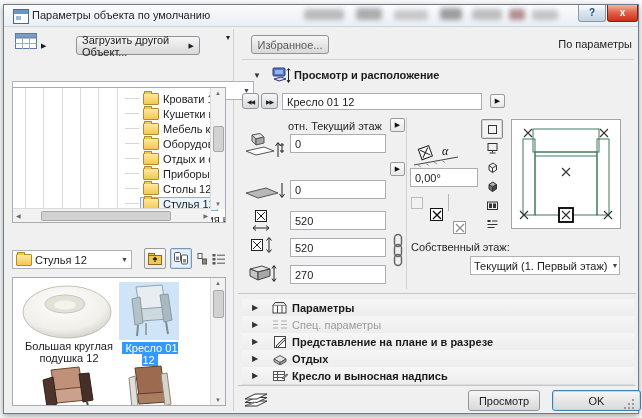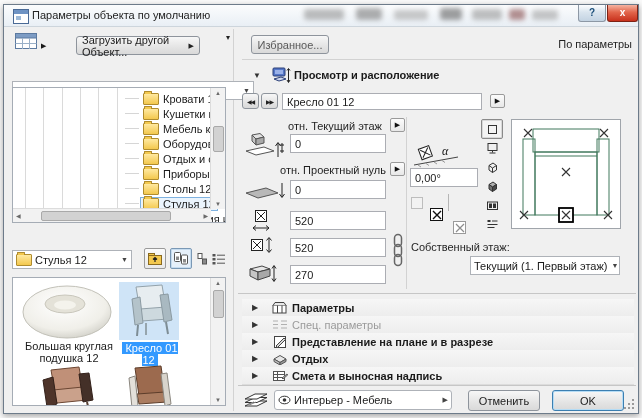--- a/index.html
+++ b/index.html
@@ -321,21 +321,20 @@
       <path d="M12 6 L20 4 L20 10 L12 12 Z" fill="#a8a8a8" stroke="#555"></path>
       <path d="M2 18 L20 14 L30 18 L12 22 Z" fill="#fff" stroke="#555"></path>
       <path d="M34 24 L34 10 M31.5 13 L34 9.5 L36.5 13" stroke="#222" fill="none"></path>
       <path d="M38 10 L38 20 M36 12 L40 12 M36 18 L40 18" stroke="#222" fill="none"></path>
     </svg>
   </span>
   <div class="abs field" style="left:286px;top:129px;width:96px;height:19px;">
     <span>0</span>
   </div>
 
-  <span class="abs lbl" style="left:268px;top:159px;width:114px;text-align:right;">отн. Проектный нуль</span>
   <div class="abs flyout" style="left:386px;top:157px;">
       <span>▶</span>
     </div>
   <span class="abs" style="left:240px;top:176px;">
     <svg width="42" height="22">
       <path d="M2 12 L22 7 L34 12 L14 17 Z" fill="#b8b8b8" stroke="#555"></path>
       <path d="M38 2 L38 16 M35.5 13 L38 16.5 L40.5 13" stroke="#222" fill="none"></path>
     </svg>
   </span>
   <div class="abs field" style="left:286px;top:175px;width:96px;height:19px;">
@@ -538,41 +537,33 @@
     <span class="sec-arrow">▶</span>
     <span class="sec-ico">
       <svg width="16" height="13">
           <rect x="1.5" y="2.5" width="11" height="9" fill="#fff" stroke="#555"></rect>
           <line x1="1.5" y1="5.5" x2="12.5" y2="5.5" stroke="#555"></line>
           <line x1="1.5" y1="8.5" x2="12.5" y2="8.5" stroke="#555"></line>
           <line x1="5.5" y1="2.5" x2="5.5" y2="11.5" stroke="#555"></line>
           <path d="M10 9 L15 5 L15.8 5.8 L11 10 Z" fill="#d0d0d0" stroke="#555"></path>
         </svg>
     </span>
-    <span class="sec-label">Смета и выносная надпись</span>
+    <span class="sec-label">Кресло и выносная надпись</span>
   </div>
 
   <div class="abs hr" style="left:234px;top:380px;width:398px;background:#c6c6c6;"></div>
 
   <span class="abs" style="left:238px;top:385px;">
     <svg width="28" height="19">
       <path d="M3 16 L13 11 L25 11 L15 16 Z" fill="#fff" stroke="#333"></path>
       <path d="M3 12.5 L13 7.5 L25 7.5 L15 12.5 Z" fill="#fff" stroke="#333"></path>
       <path d="M3 9 L13 4 L25 4 L15 9 Z" fill="#fff" stroke="#333"></path>
       <path d="M5 15 L12 11.8 M7 15.2 L14 12" stroke="#888"></path>
     </svg>
   </span>
-  <div class="abs combo" style="left:270px;top:385px;width:178px;height:20px;border-radius:3px;">
-    <svg width="13" height="10" style="margin-right:3px;flex:none;">
-      <ellipse cx="6.5" cy="5" rx="5.5" ry="3.8" fill="#fff" stroke="#333"></ellipse>
-      <circle cx="6.5" cy="5" r="1.8" fill="#333"></circle>
-    </svg>
-    <span>Интерьер - Мебель</span>
-    <span class="arr" style="font-size:7px;">▶</span>
-  </div>
   <div class="abs btn" style="left:464px;top:385px;width:72px;height:21px;">
-    <span>Отменить</span>
-  </div>
-  <div class="abs btn btn-default" style="left:548px;top:385px;width:72px;height:21px;">
+    <span>Просмотр</span>
+  </div>
+  <div class="abs btn btn-default" style="left:548px;top:385px;width:89px;height:21px;">
     <span>OK</span>
   </div>
   <div class="grip"></div>
 </div>
 
 </body></html>

